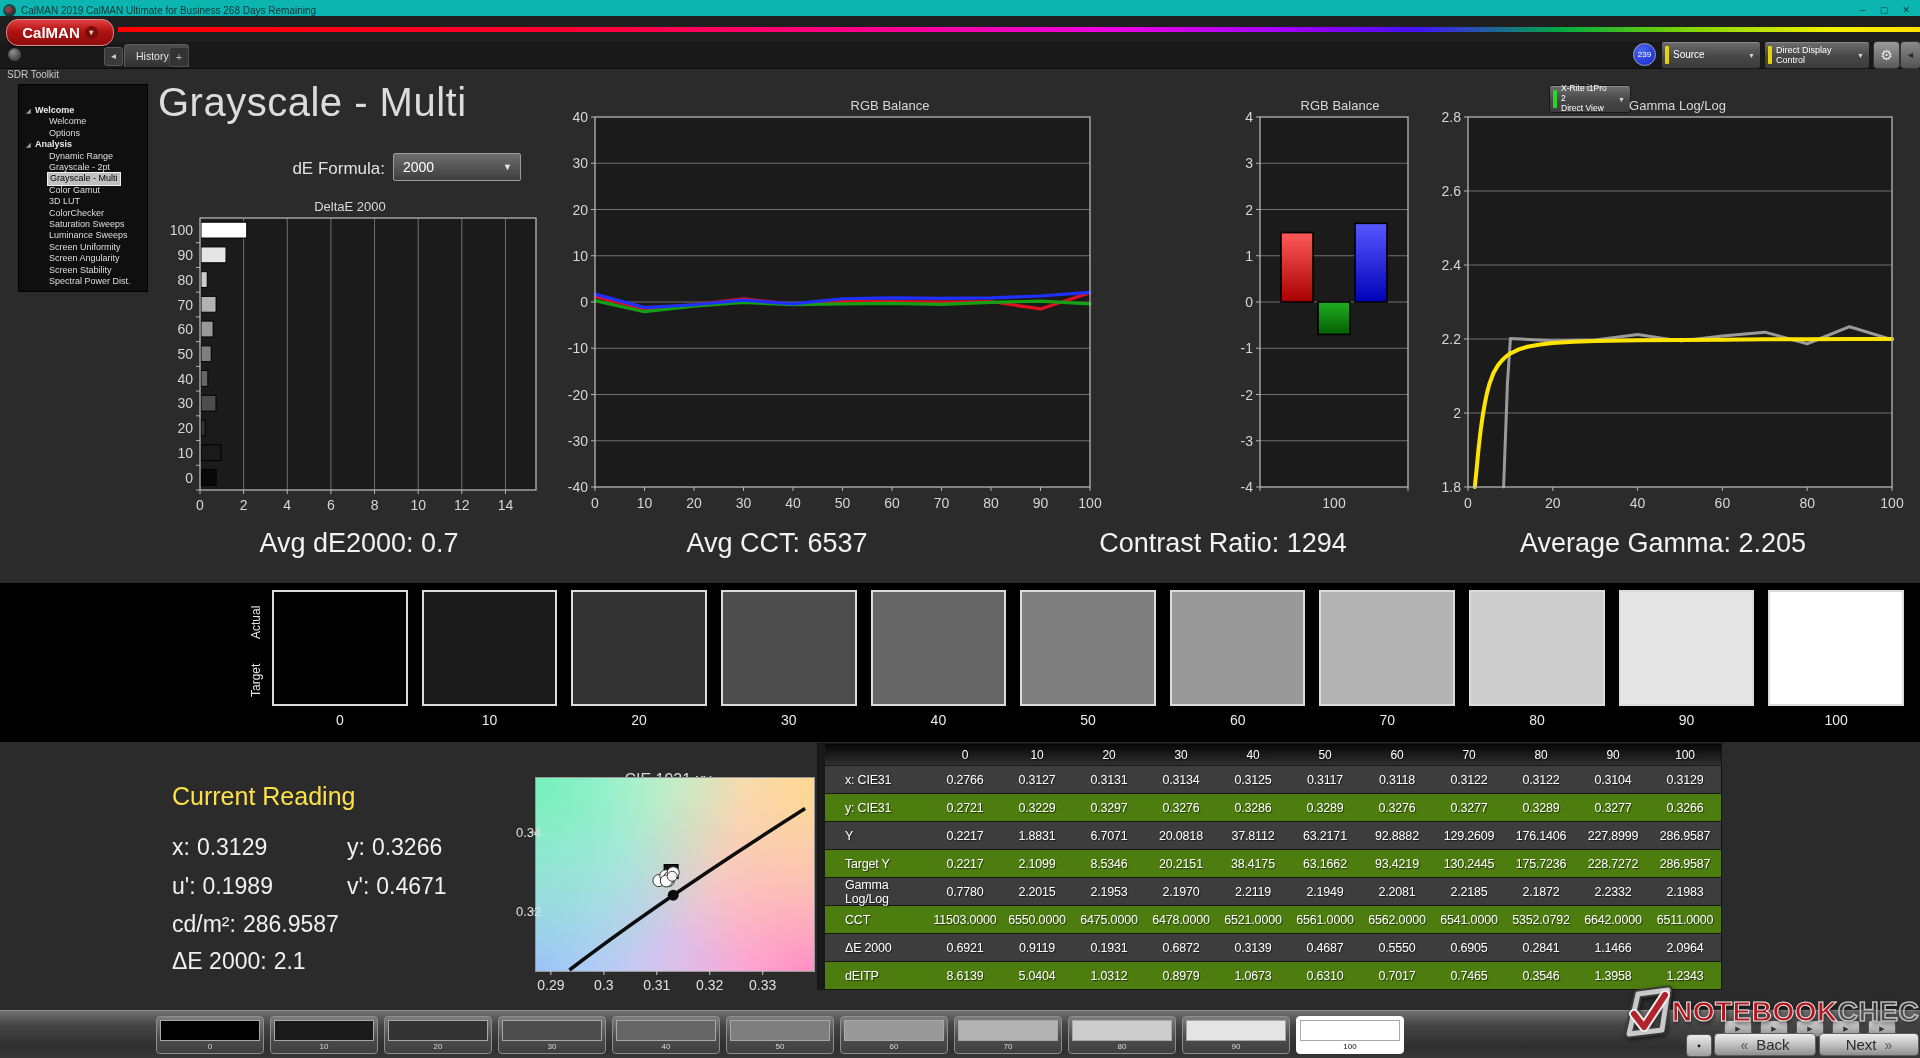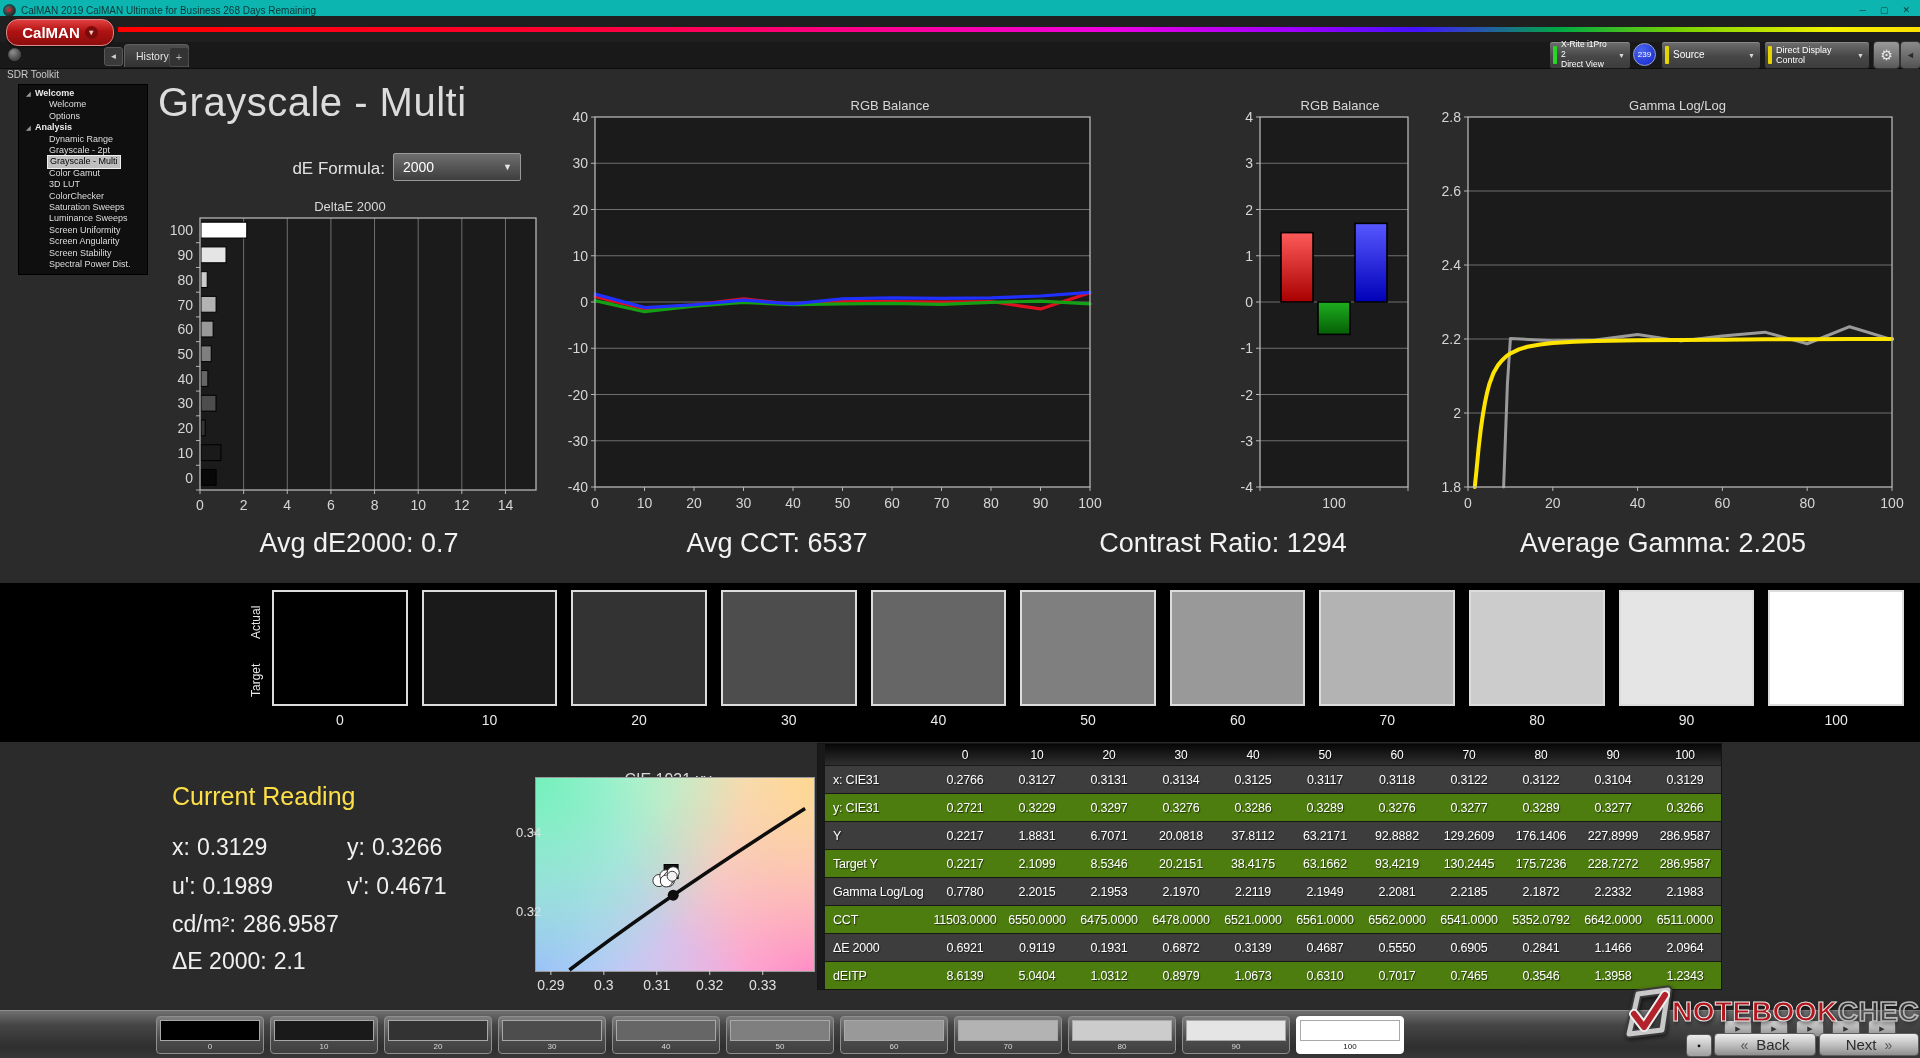--- a/index.html
+++ b/index.html
@@ -34,36 +34,36 @@
      border:1px solid #4c4c4c;color:#b5b5b5;font-size:11px;display:flex;align-items:center;justify-content:center;cursor:pointer;}
   
   .dd{position:absolute;top:41px;height:26px;border-radius:3px;border:1px solid #191919;
       background:linear-gradient(#6e6e6e,#474747 55%,#3c3c3c);box-shadow:inset 0 1px 0 #8a8a8a;
       display:flex;align-items:center;cursor:pointer;}
   .dd .stripe{width:4px;height:18px;margin:0 4px 0 3px;border-radius:1px;}
   .stripe.green{background:#27d427;}
   .stripe.yellow{background:#e6d400;}
   .dd .ddtxt{flex:1;color:#fff;line-height:1.15;}
   .dd .arrow{color:#d8d8d8;font-size:7px;margin:0 5px;}
-  .dd-meter{left:1549px;width:80px;font-size:8.5px;}
+  .dd-meter{left:1549px;width:80px;font-size:8.5px;margin-top:44px;}
   .badge{position:absolute;left:1633px;top:43px;width:21px;height:21px;border-radius:50%;
      background:radial-gradient(circle at 35% 30%,#4a66f0,#1325c8);border:1px solid #9aa6c8;
      color:#fff;font-size:8px;display:flex;align-items:center;justify-content:center;}
   .dd-source{left:1661px;width:98px;font-size:10px;}
   .dd-ddc{left:1764px;width:104px;font-size:9px;}
   .gearbtn{position:absolute;left:1873px;top:41px;width:25px;height:26px;border-radius:4px;
      background:linear-gradient(#9a9a9a,#5a5a5a);border:1px solid #333;color:#e8e8e8;font-size:14px;
      display:flex;align-items:center;justify-content:center;cursor:pointer;}
   .collapsebtn2{position:absolute;left:1900px;top:41px;width:19px;height:26px;border-radius:4px;
      background:linear-gradient(#8a8a8a,#535353);border:1px solid #333;color:#2a2a2a;font-size:9px;
      display:flex;align-items:center;justify-content:center;cursor:pointer;}
   
   .sidebar-title{position:absolute;left:7px;top:69px;font-size:10px;color:#c9c9c9;}
   .tree{position:absolute;left:18px;top:84px;width:128px;height:186px;background:#0f0f0f;border:1px solid #000;
-        font-size:9px;line-height:11.4px;padding-top:3px;}
+        font-size:9px;line-height:11.4px;padding-top:20px;}
   .tree .grp{padding-left:16px;font-weight:bold;color:#eaeaea;position:relative;cursor:pointer;}
   .tree .grp .tri{position:absolute;left:7px;top:1px;font-size:6px;color:#9a9a9a;}
   .tree .itm{padding-left:30px;color:#dedede;cursor:pointer;white-space:nowrap;}
   .tree .itm.sel{padding:0;margin-left:29px;width:fit-content;background:#bfbfbf;color:#000;
         outline:1px solid #efefef;padding:0 2px;}
   
   .page-title{position:absolute;left:158px;top:80px;margin:0;font-size:40px;font-weight:400;color:#dcdcdc;letter-spacing:.5px;}
   .formula-label{position:absolute;left:240px;top:159px;width:145px;text-align:right;font-size:17px;color:#e2e2e2;}
   .formula-dd{position:absolute;left:393px;top:153px;width:128px;height:28px;border:1px solid #9a9a9a;border-radius:2px;
      background:linear-gradient(#6e6e6e,#3e3e3e);display:flex;align-items:center;font-size:14px;color:#fff;
@@ -103,21 +103,21 @@
   
   .tbl{position:absolute;left:818px;top:744px;box-shadow:0 0 0 1px #141414;border-left:7px solid #191919;}
   .trow{display:grid;grid-template-columns:104px repeat(11,72px);}
   .thead{height:21px;background:linear-gradient(#060606,#2f2f2f);}
   .thead .tc{font-size:12px;color:#fff;}
   .tdata{height:27px;border-top:1px solid #181818;}
   .tdata.dark{background:#3d3d3d;}
   .tdata.light{background:#4d7c0f;}
   .tc{display:flex;align-items:center;justify-content:center;font-size:12.5px;color:#fff;
       text-shadow:1px 1px 1px rgba(0,0,0,.6);letter-spacing:-.2px;}
-  .tc.lab{justify-content:flex-start;padding-left:8px;}
+  .tc.lab{justify-content:flex-start;padding-left:20px;}
   
   .bbar{position:absolute;left:0;top:1010px;width:1920px;height:48px;border-top:1px solid #8e8e8e;
      background:linear-gradient(#6f6f6f,#454545 30%,#2f2f2f 75%,#383838);}
   .pbtn{position:absolute;top:1016px;width:108px;height:38px;border-radius:4px;border:1px solid #8e8e8e;
      background:linear-gradient(#7d7d7d,#4c4c4c 60%,#3f3f3f);display:flex;flex-direction:column;padding:3px 3px 1px 3px;
      box-sizing:border-box;cursor:pointer;}
   .pbtn .psw{height:22px;border:1px solid #a8a8a8;}
   .pbtn .plab{height:11px;text-align:center;font-size:8px;color:#d8d8d8;line-height:11px;}
   .pbtn.sel{background:#fff;border-color:#fff;}
   .pbtn.sel .plab{color:#111;}

